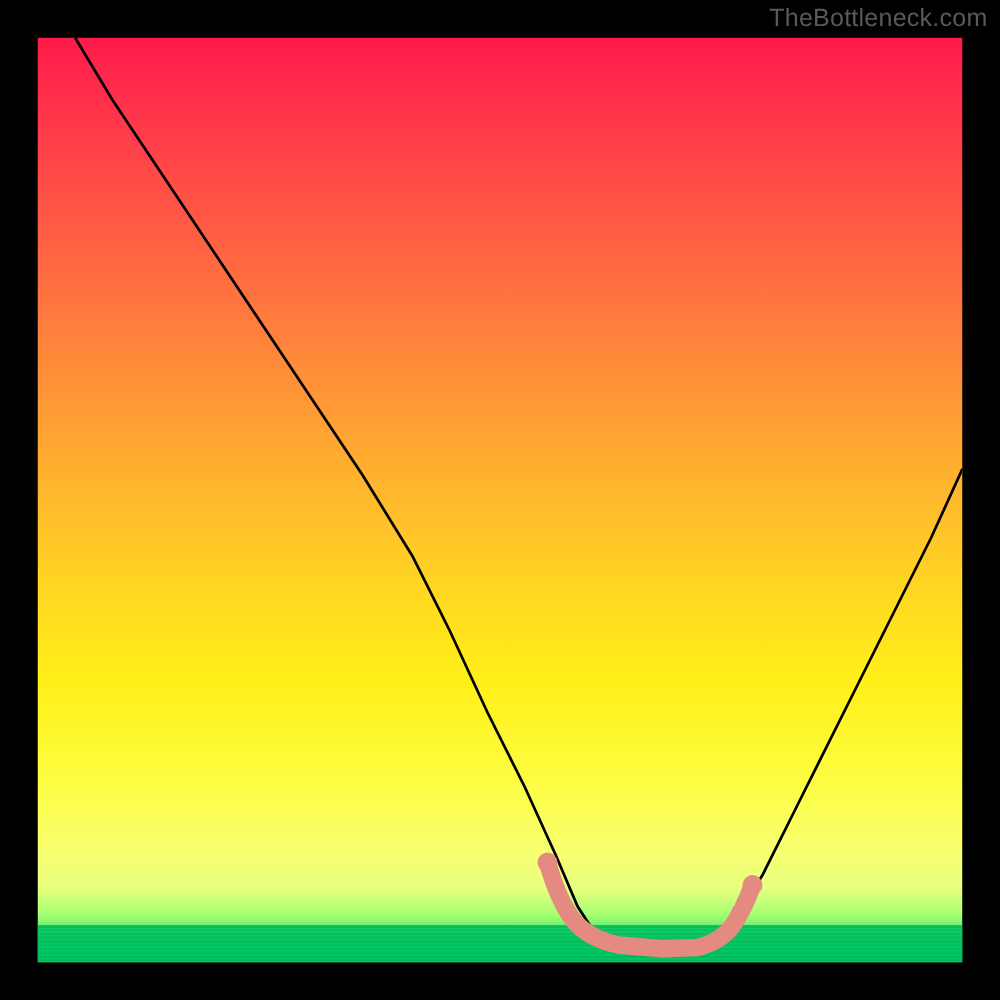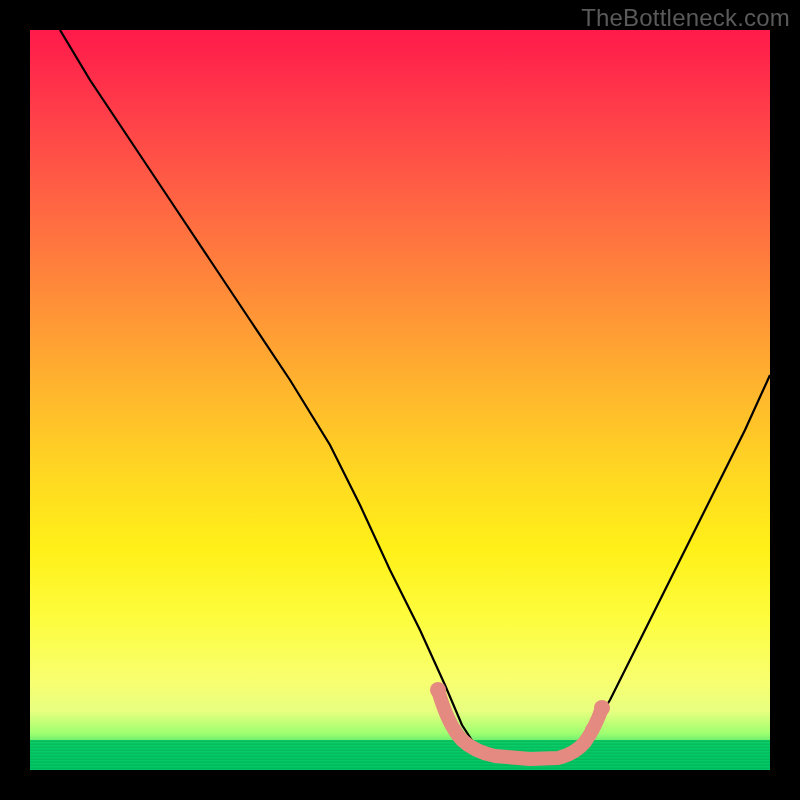--- a/index.html
+++ b/index.html
@@ -15,21 +15,21 @@
     position: relative;
     width: 800px;
     height: 800px;
     background: #000;
   }
   .watermark {
     position: absolute;
     top: 4px;
     right: 10px;
     color: #5a5a5a;
-    font-size: 24px;
+    font-size: 20px;
     font-weight: 500;
     letter-spacing: 0.2px;
     z-index: 5;
   }
   .plot-area {
     position: absolute;
     left: 30px;
     top: 30px;
     width: 740px;
     height: 740px;

